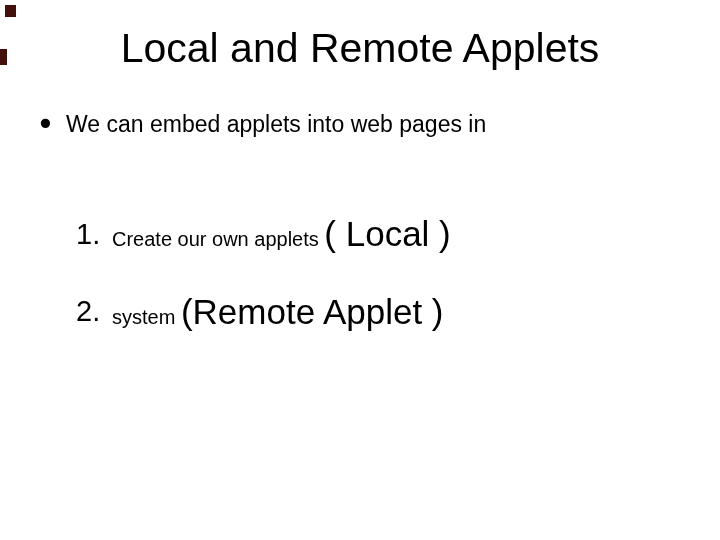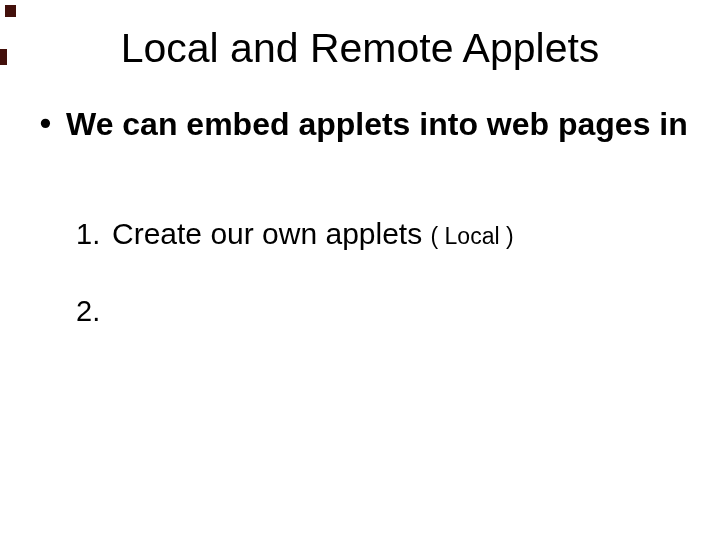--- a/index.html
+++ b/index.html
@@ -52,47 +52,46 @@
     align-items: flex-start;
   }
   .bullet-marker {
     font-family: "DejaVu Sans", sans-serif;
     font-size: 32px;
     line-height: 47px;
     width: 30px;
     flex: 0 0 30px;
   }
   .bullet-text {
-    font-size: 32px;
+    font-size: 23px;
     line-height: 47px;
     white-space: nowrap;
-    font-weight: bold;
   }
   .numbered-item {
     position: absolute;
     left: 76px;
     display: flex;
     align-items: flex-start;
   }
   .item-1 { top: 214px; line-height: 40px; }
   .item-2 { top: 288px; line-height: 47px; }
   .item-number {
     font-size: 29px;
     width: 36px;
     flex: 0 0 36px;
     line-height: inherit;
   }
   .item-lines { line-height: inherit; }
   .item-line { line-height: inherit; white-space: nowrap; }
   .item-text {
-    font-size: 30px;
+    font-size: 20px;
     line-height: inherit;
   }
   .item-emphasis {
-    font-size: 23px;
+    font-size: 35px;
     line-height: inherit;
   }
 </style>
 </head>
 <body>
 
 <div class="slide">
 
   <div class="artifact-a"></div>
   <div class="artifact-b"></div>
@@ -109,16 +108,17 @@
   <div class="numbered-item item-1">
     <span class="item-number">1.</span>
     <div class="item-lines">
       <div class="item-line"><span class="item-text">Create our own applets </span><span class="item-emphasis">( Local )</span></div>
     </div>
   </div>
 
   <div class="numbered-item item-2">
     <span class="item-number">2.</span>
     <div class="item-lines">
+      <div class="item-line"><span class="item-text">system </span><span class="item-emphasis">(Remote Applet )</span></div>
     </div>
   </div>
 
 </div>
 
 </body></html>

